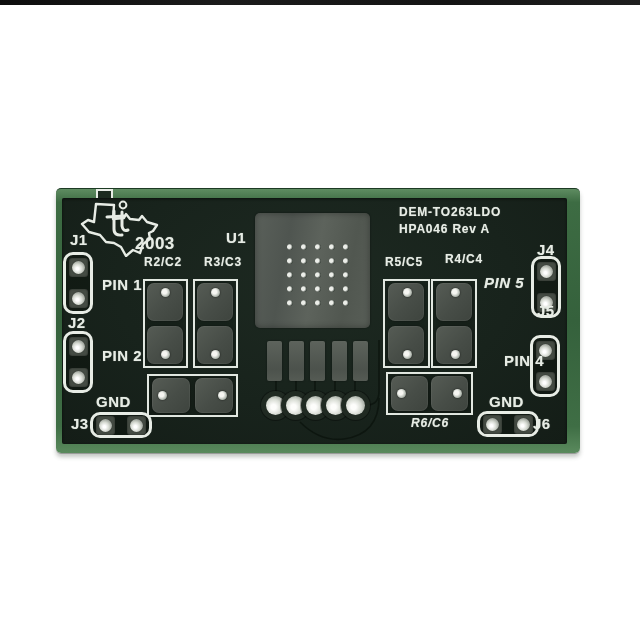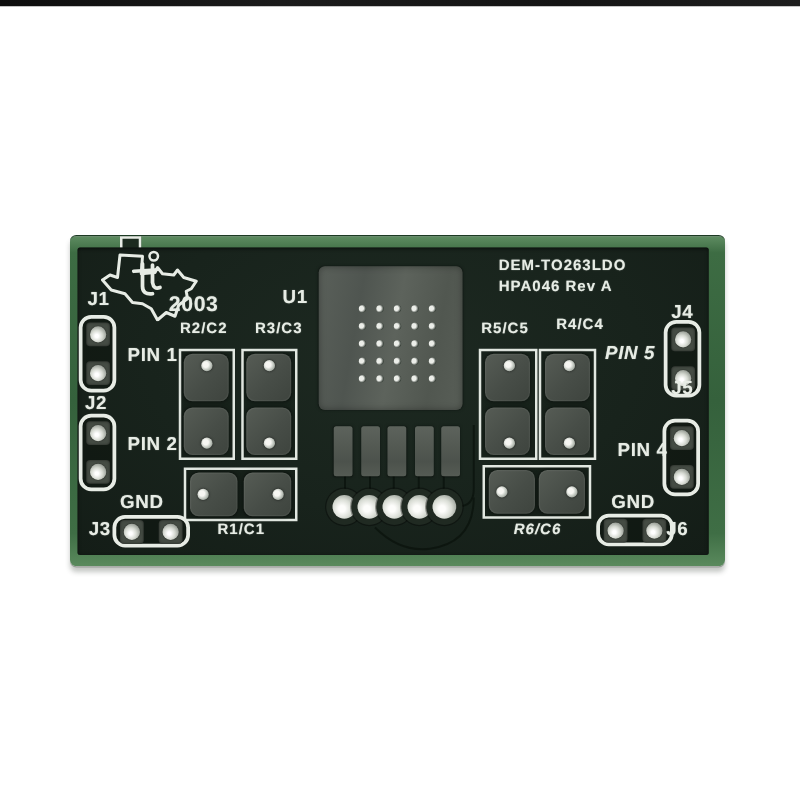--- a/index.html
+++ b/index.html
@@ -159,21 +159,20 @@
           </div>
       </div>
       <div class="box" style="left:85px;top:176px;width:87px;height:39px;">
         <div class="cpad" style="left:3px;top:2px;width:38px;height:35px;">
             <i class="cvia" style="left:6px;top:13px;"></i>
           </div>
         <div class="cpad" style="right:3px;top:2px;width:38px;height:35px;">
             <i class="cvia" style="right:6px;top:13px;"></i>
           </div>
       </div>
-      <div class="silk big center" style="left:85px;top:218px;width:92px;">R1/C1</div>
 
       <div class="silk big center" style="left:306px;top:57px;width:72px;">R5/C5</div>
       <div class="silk big center" style="left:366px;top:54px;width:72px;">R4/C4</div>
       <div class="box" style="left:321px;top:81px;width:43px;height:85px;">
         <div class="cpad" style="left:3px;top:2px;width:36px;height:38px;">
             <i class="cvia" style="left:15px;top:5px;"></i>
           </div>
         <div class="cpad" style="left:3px;bottom:2px;width:36px;height:38px;">
             <i class="cvia" style="left:15px;bottom:5px;"></i>
           </div>
@@ -242,21 +241,21 @@
 
       <div class="silk" style="left:475px;top:104px;">J5</div>
       <div class="conn v" style="left:468px;top:137px;">
         <span class="cpin">
             <span class="hole"></span>
           </span>
         <span class="cpin">
             <span class="hole"></span>
           </span>
       </div>
-      <div class="silk" style="left:432px;top:154px;">PIN 4</div>
+      <div class="silk" style="left:442px;top:154px;">PIN 4</div>
 
       <div class="silk" style="left:427px;top:195px;">GND</div>
       <div class="conn h" style="left:415px;top:213px;">
         <span class="cpin">
             <span class="hole"></span>
           </span>
         <span class="cpin">
             <span class="hole"></span>
           </span>
       </div>

